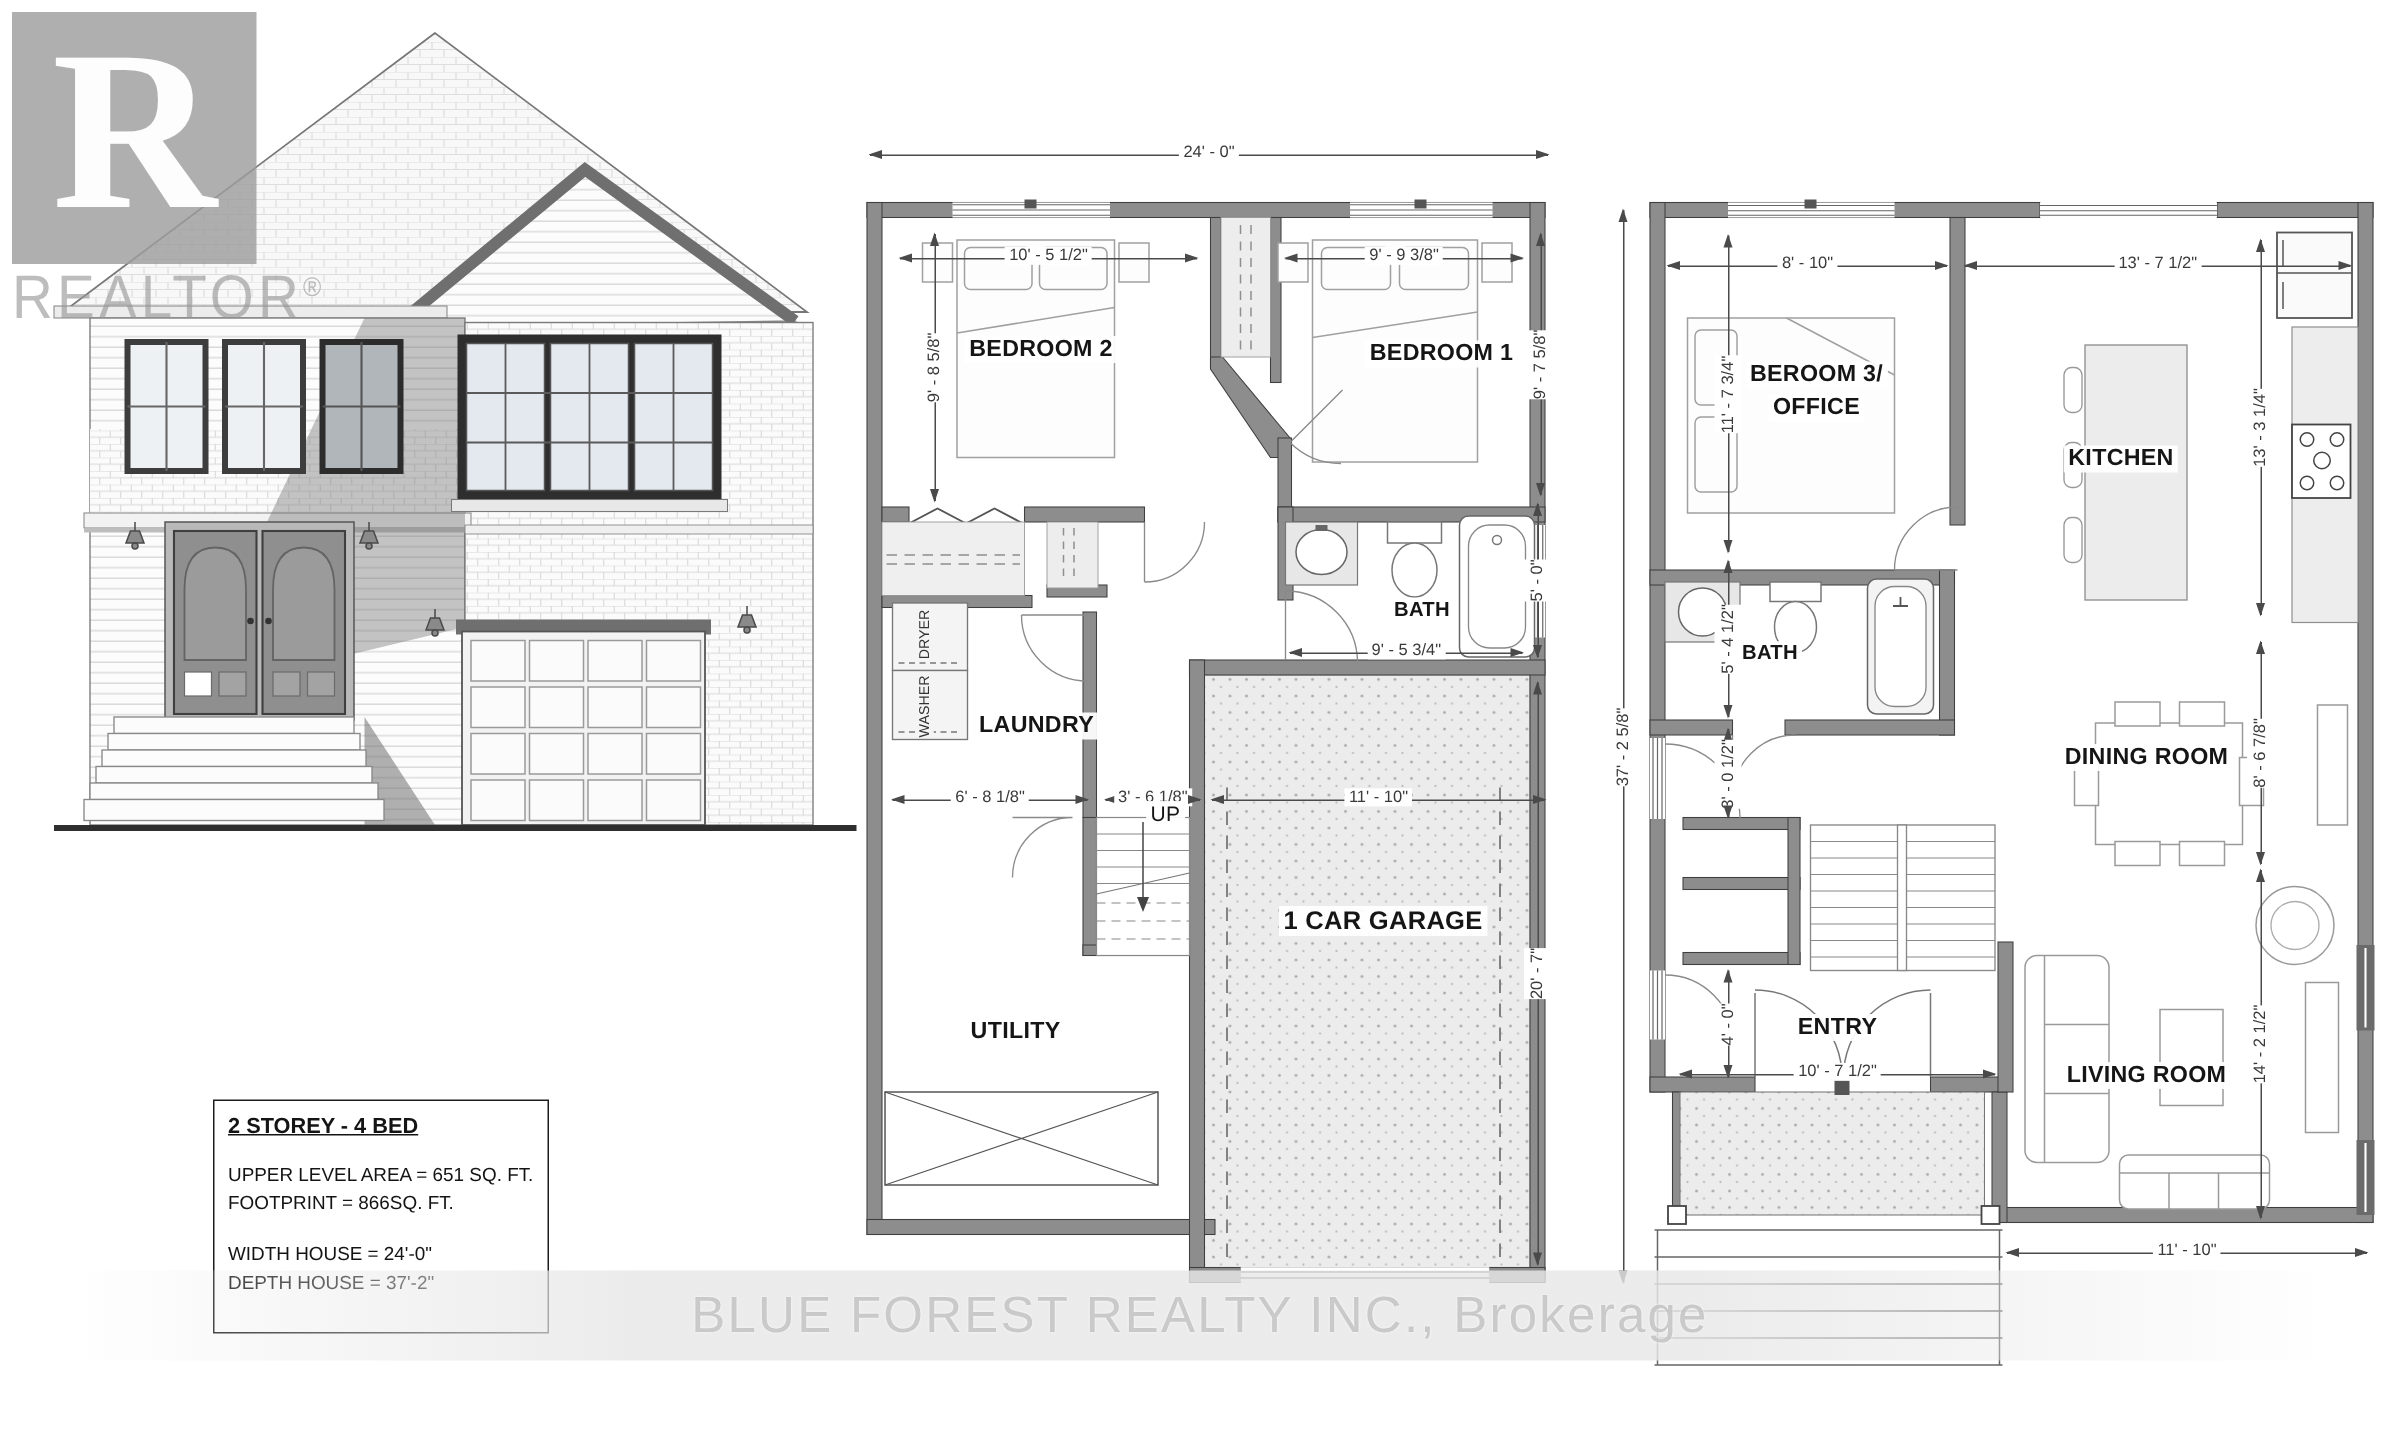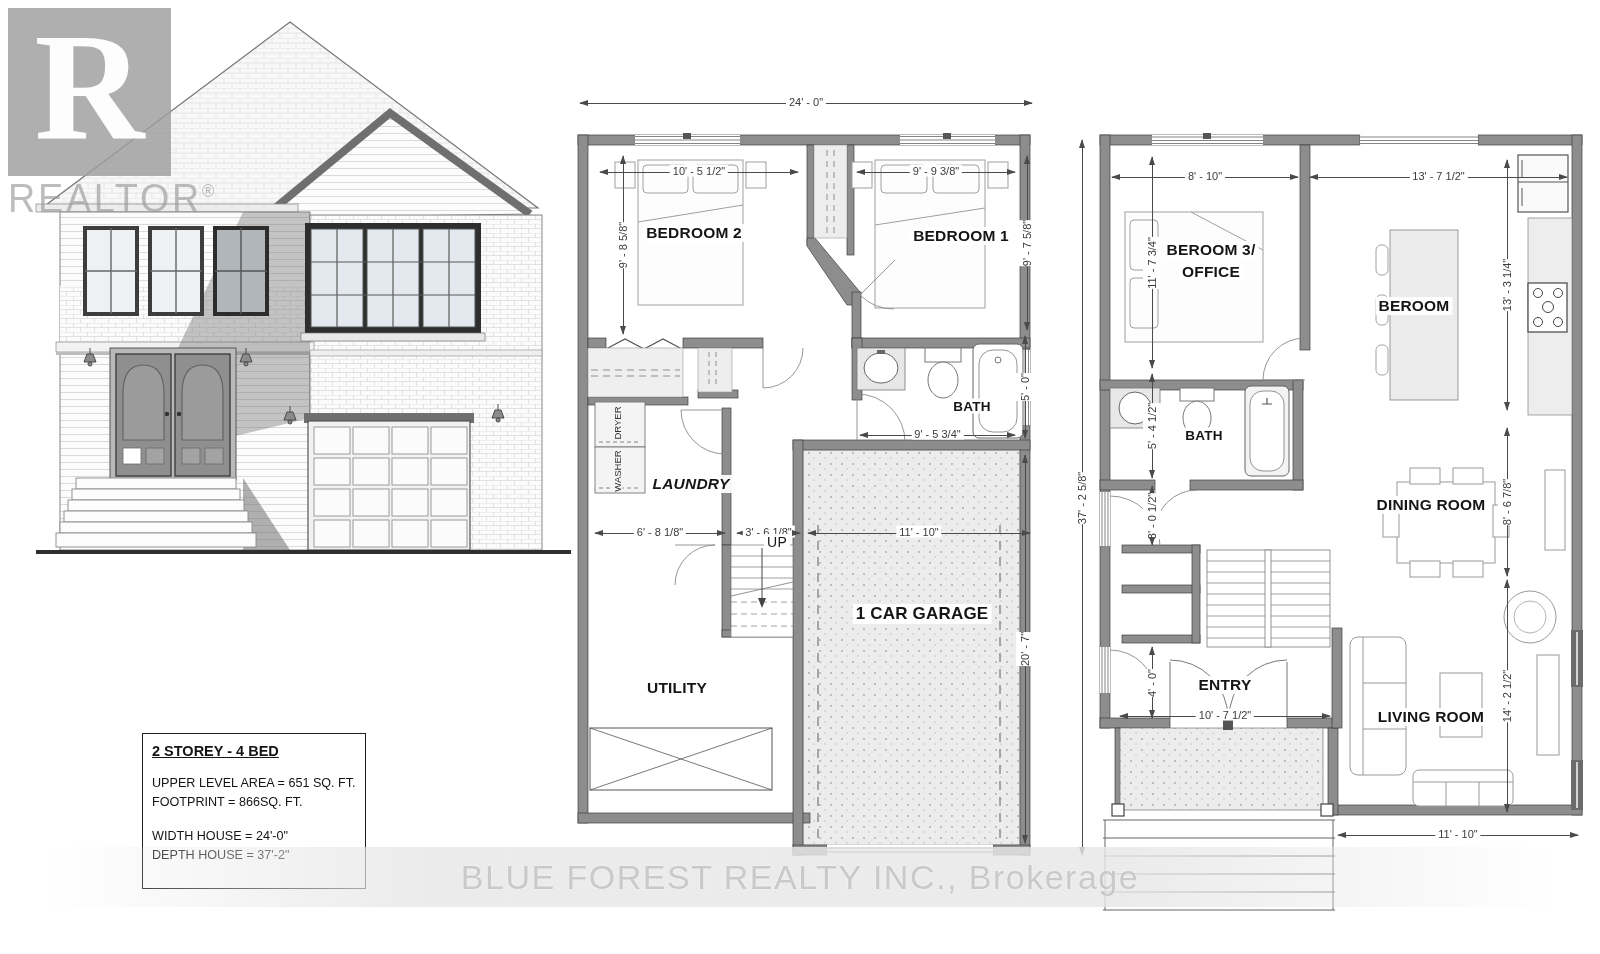--- a/index.html
+++ b/index.html
@@ -4,21 +4,21 @@
 <style>
   * { margin:0; padding:0; box-sizing:border-box; }
   html,body { background:#ffffff; }
   .sheet { position:relative; width:1600px; height:954px; background:#fff; overflow:hidden;
            font-family:"Liberation Sans", sans-serif; }
 
   
   .room-label { position:absolute; transform:translate(-50%,-50%); font-weight:700; font-size:15.5px;
                 color:#151515; background:rgba(255,255,255,.93); padding:0 3px; white-space:nowrap;
                 letter-spacing:.2px; z-index:6; }
-  .room-label.sm { font-size:13.5px;margin-left:24px; }
+  .room-label.sm { font-size:13.5px; }
   .room-label.plain { font-weight:400; font-size:14px; }
   .vtext { position:absolute; transform:translate(-50%,-50%) rotate(180deg); writing-mode:vertical-rl;
            font-size:9.5px; color:#333; background:#f4f4f4; z-index:6; white-space:nowrap; }
 
   
   .dim { position:absolute; z-index:5; }
   .dim .bar { position:absolute; background:#4a4a4a; }
   .dim.h { height:1px; }
   .dim.h .bar { left:0; right:0; top:0; height:1px; }
   .dim.v { width:1px; }
@@ -421,30 +421,30 @@
       <path d="M210,250 L168,250 M210,208 A42,42 0 0 0 168,250"></path>
       <path d="M60,360 L60,402 M60,402 A42,42 0 0 1 102,360"></path>
       <path d="M15,366 A50,50 0 0 1 65,416"></path>
       <path d="M15,520 A46,46 0 0 1 61,566"></path>
     </g>
   </svg>
 
   <div class="room-label" style="left:694px; top:233px;">BEDROOM 2</div>
   <div class="room-label" style="left:961px; top:236px;">BEDROOM 1</div>
   <div class="room-label sm" style="left:948px; top:406px;">BATH</div>
-  <div class="room-label" style="left:691px; top:484px;font-style:italic;">LAUNDRY</div>
+  <div class="room-label" style="left:691px; top:484px;">LAUNDRY</div>
   <div class="room-label plain" style="left:777px; top:542px;">UP</div>
   <div class="room-label" style="left:677px; top:688px;">UTILITY</div>
   <div class="room-label" style="left:922px; top:614px; font-size:17px;">1 CAR GARAGE</div>
   <div class="vtext" style="left:617px; top:423px;">DRYER</div>
   <div class="vtext" style="left:617px; top:471px;">WASHER</div>
 
   <div class="room-label" style="left:1211px; top:250px;">BEROOM 3/</div>
   <div class="room-label" style="left:1211px; top:272px;">OFFICE</div>
-  <div class="room-label" style="left:1414px; top:306px;">BEROOM</div>
+  <div class="room-label" style="left:1414px; top:306px;">KITCHEN</div>
   <div class="room-label sm" style="left:1180px; top:435px;">BATH</div>
   <div class="room-label" style="left:1431px; top:505px;">DINING ROOM</div>
   <div class="room-label" style="left:1225px; top:685px;">ENTRY</div>
   <div class="room-label" style="left:1431px; top:717px;text-align:center;">LIVING ROOM</div>
 
   <div class="dim h" style="left:580px; top:103px; width:452px;">
     <span class="bar"></span>
       <span class="lbl">24' - 0"</span>
     </div>
   <div class="dim v" style="left:1082px; top:140px; height:715px;">

